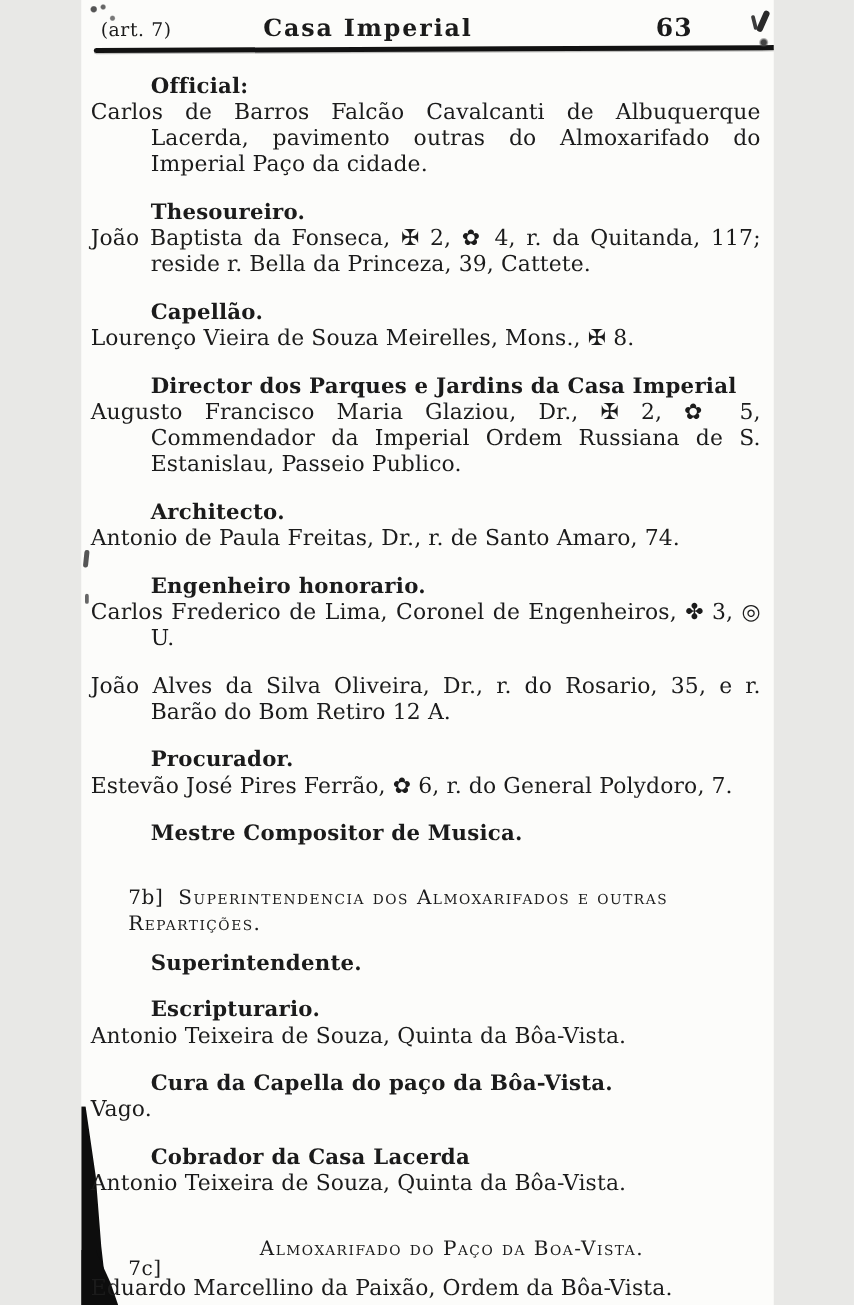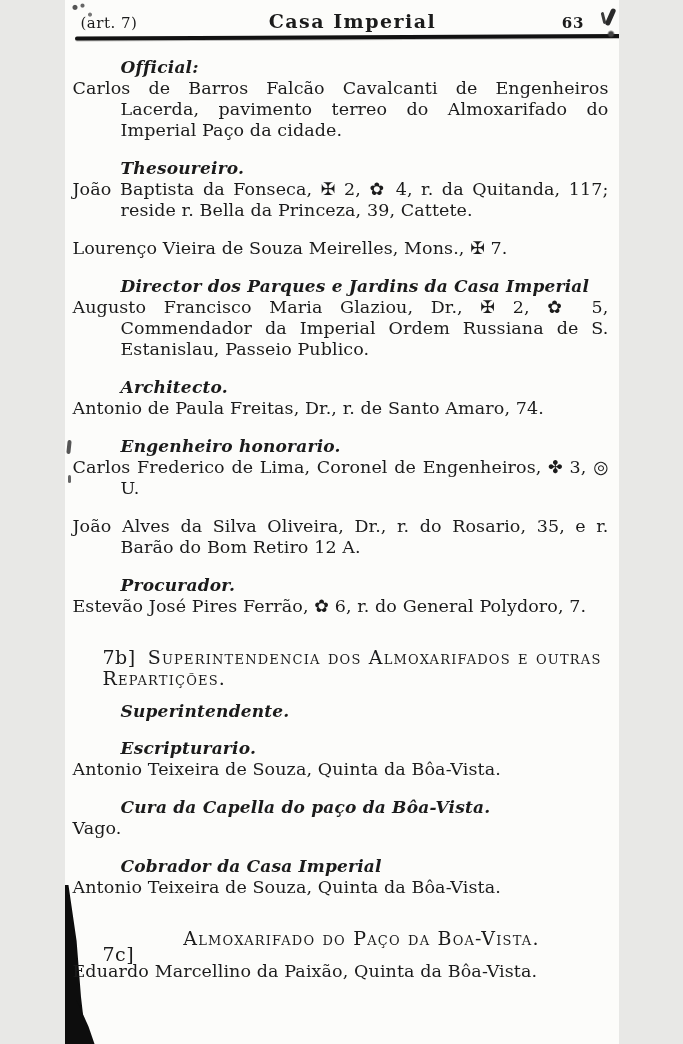--- a/index.html
+++ b/index.html
@@ -13,48 +13,48 @@
     padding:8px 8px 0 8px;
     font-family:"DejaVu Serif","Liberation Serif",serif;
     color:#1b1b1b;
   }
   
   .hdr{
     display:flex;align-items:baseline;
     padding:2px 4px 0 8px;
   }
   .hdr .artref{width:130px;font-size:15px;letter-spacing:.5px;}
-  .hdr .title{flex:1;text-align:center;font-weight:700;font-size:19px;letter-spacing:1.5px;margin:0;}
-  .hdr .pgnum{width:90px;text-align:right;font-size:15px;font-weight:700;padding-right:22px;letter-spacing:1px;}
+  .hdr .title{flex:1;font-weight:700;font-size:19px;letter-spacing:1.5px;margin:0;}
+  .hdr .pgnum{width:90px;text-align:center;font-size:20px;font-weight:700;padding-right:22px;letter-spacing:1px;}
   .rule{
     height:4px;background:#121212;border-radius:3px;
     margin:3px 0 0 2px;width:672px;
     transform:rotate(-0.25deg);
     box-shadow:0 1px 0 rgba(0,0,0,.25);
   }
   
   main{display:block;margin-top:18px;position:relative;z-index:2;}
   .entry{margin-top:17px;}
   .entry .h{
     margin:0 0 1px 0;padding-left:48px;
-    font-style:italic;font-weight:700;
+    font-weight:700;
     font-size:17px;line-height:20px;
     letter-spacing:.2px;
   }
   .entry .b{
     margin:0;padding-left:48px;text-indent:-48px;
     font-size:17.5px;line-height:21px;
     text-align:justify;
     padding-right:2px;
     letter-spacing:.1px;
   }
   .sec{
     margin-top:30px;
     padding-left:30px;
-    font-size:19px;line-height:21px;
+    font-size:16px;line-height:21px;
     position:relative;
   }
   .sec .lab{margin-right:12px;letter-spacing:.5px;}
   .sec .cap{font-variant:small-caps;letter-spacing:1.2px;}
   .sec + .entry{margin-top:12px;}
   .sec-c{padding-left:0;}
   .sec-c .lab{position:absolute;left:30px;top:16px;}
   .sec-c .cap{display:block;text-align:center;padding-left:40px;}
   
   .artifact{position:absolute;pointer-events:none;z-index:1;}
@@ -106,30 +106,31 @@
     <span class="artref">(art. 7)</span>
     <h1 class="title">Casa Imperial</h1>
     <span class="pgnum">63</span>
   </header>
   <div class="rule"></div>
 
   <main>
 
     <section class="entry">
       <h3 class="h">Official:</h3>
-      <p class="b">Carlos de Barros Falcão Cavalcanti de Engenheiros Lacerda, pavimento terreo do Almoxarifado do Imperial Paço da cidade.</p>
+      <p class="b">Carlos de Barros Falcão Cavalcanti de Albuquerque Lacerda, pavimento outras do Almoxarifado do Imperial Paço da cidade.</p>
     </section>
 
     <section class="entry">
       <h3 class="h">Thesoureiro.</h3>
       <p class="b">João Baptista da Fonseca, ✠ 2, ✿ 4, r. da Quitanda, 117; reside r. Bella da Princeza, 39, Cattete.</p>
     </section>
 
     <section class="entry">
-      <p class="b">Lourenço Vieira de Souza Meirelles, Mons., ✠ 7.</p>
+      <h3 class="h">Capellão.</h3>
+      <p class="b">Lourenço Vieira de Souza Meirelles, Mons., ✠ 8.</p>
     </section>
 
     <section class="entry">
       <h3 class="h">Director dos Parques e Jardins da Casa Imperial</h3>
       <p class="b">Augusto Francisco Maria Glaziou, Dr., ✠ 2, ✿ 5, Commendador da Imperial Ordem Russiana de S. Estanislau, Passeio Publico.</p>
     </section>
 
     <section class="entry">
       <h3 class="h">Architecto.</h3>
       <p class="b">Antonio de Paula Freitas, Dr., r. de Santo Amaro, 74.</p>
@@ -143,20 +144,21 @@
     <section class="entry">
       <p class="b">João Alves da Silva Oliveira, Dr., r. do Rosario, 35, e r. Barão do Bom Retiro 12 A.</p>
     </section>
 
     <section class="entry">
       <h3 class="h">Procurador.</h3>
       <p class="b">Estevão José Pires Ferrão, ✿ 6, r. do General Polydoro, 7.</p>
     </section>
 
     <section class="entry">
+      <h3 class="h">Mestre Compositor de Musica.</h3>
     </section>
 
     <div class="sec">
       <span class="lab">7b]</span><span class="cap">Superintendencia dos Almoxarifados e outras Repartições.</span>
     </div>
 
     <section class="entry">
       <h3 class="h">Superintendente.</h3>
     </section>
 
@@ -164,31 +166,31 @@
       <h3 class="h">Escripturario.</h3>
       <p class="b">Antonio Teixeira de Souza, Quinta da Bôa-Vista.</p>
     </section>
 
     <section class="entry">
       <h3 class="h">Cura da Capella do paço da Bôa-Vista.</h3>
       <p class="b">Vago.</p>
     </section>
 
     <section class="entry">
-      <h3 class="h">Cobrador da Casa Imperial</h3>
+      <h3 class="h">Cobrador da Casa Lacerda</h3>
       <p class="b">Antonio Teixeira de Souza, Quinta da Bôa-Vista.</p>
     </section>
 
     <div class="sec sec-c">
       <span class="lab">7c]</span>
         <span class="cap">Almoxarifado do Paço da Boa-Vista.</span>
     </div>
 
     <section class="entry">
-      <p class="b">Eduardo Marcellino da Paixão, Quinta da Bôa-Vista.</p>
+      <p class="b">Eduardo Marcellino da Paixão, Ordem da Bôa-Vista.</p>
     </section>
 
   </main>
 
   <div class="artifact a-tl"></div>
   <div class="artifact a-tr1"></div>
   <div class="artifact a-tr2"></div>
   <div class="artifact a-tr3"></div>
   <div class="artifact a-lm"></div>
   <div class="artifact a-lm2"></div>

